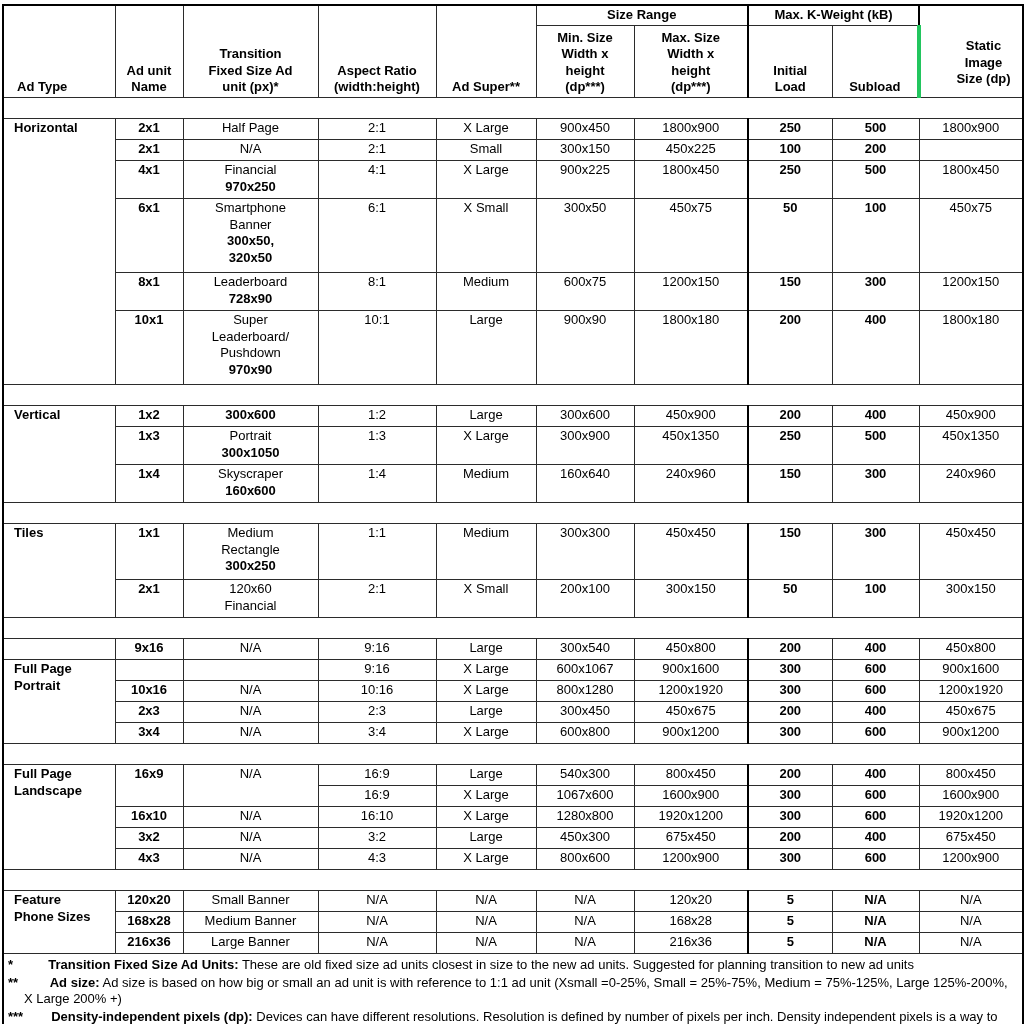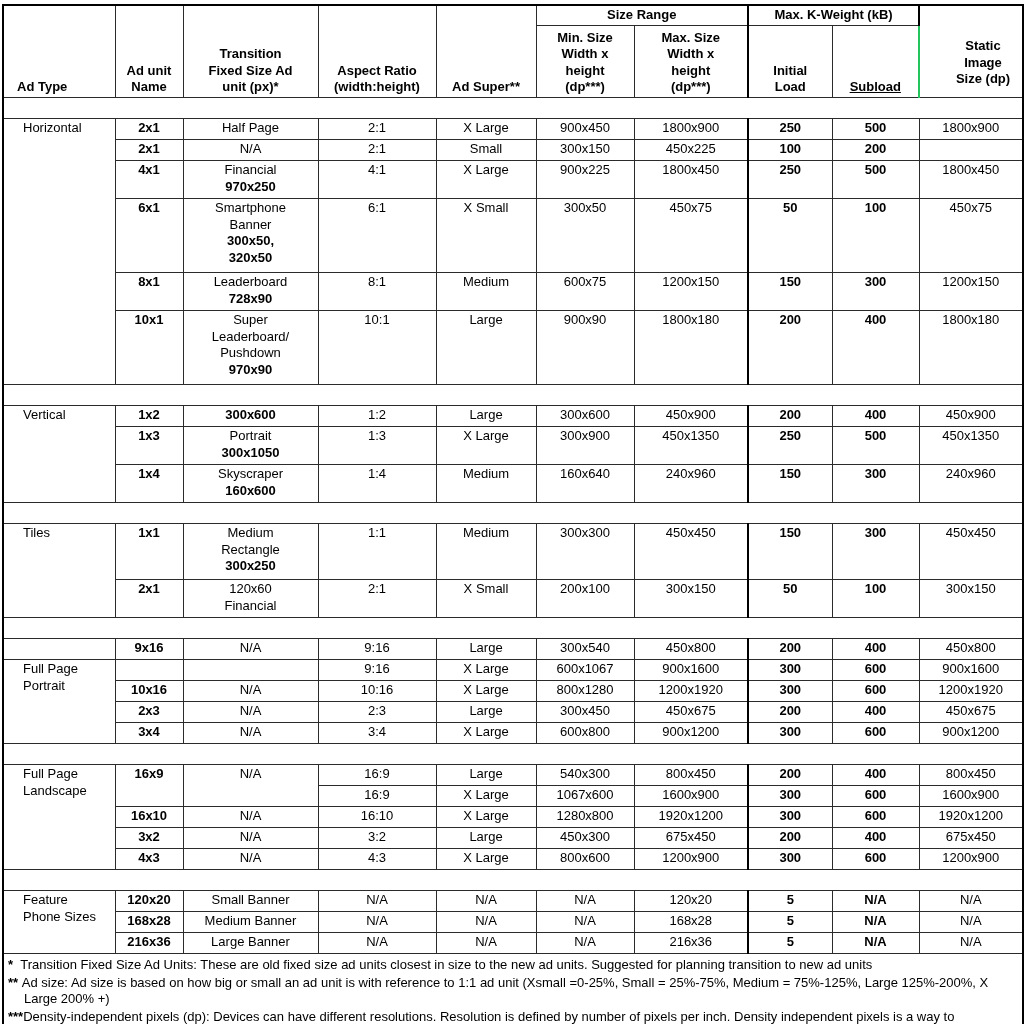--- a/index.html
+++ b/index.html
@@ -19,35 +19,35 @@
   }
   th {
     font-weight:bold; white-space:pre-line; vertical-align:bottom;
     text-align:center; padding-bottom:2px;
   }
   th.hl { text-align:left; padding-left:13px; }
   th.grp { height:20px; vertical-align:middle; }
   th.sub { height:72px; }
   th.kw  { border-left:2px solid #000; border-right:2px solid #000; }
   th.kwl { border-left:2px solid #000; }
-  th.kwr { border-right:2px solid #22c55e;text-decoration:underline; }
+  th.kwr { border-right:4px solid #22c55e; }
   th.static-h { padding-bottom:10px;padding-left:27px; }
   tbody tr { height:21px; }
-  td.c0 { font-weight:normal; white-space:pre-line; text-align:left; padding-left:19px; }
+  td.c0 { font-weight:bold; white-space:pre-line; text-align:left; padding-left:10px; }
   td.c1 { font-weight:bold; text-align:center; }
   td.c2 { text-align:center; }
   td.c3, td.c4, td.c5, td.c6, td.c9 { text-align:center; }
   td.c7, td.c8 { text-align:center; font-weight:bold; }
   td.c7 { border-left:2px solid #000; }
   tr.gap-row td { height:12px; padding:0; }
   .b { font-weight:bold; }
   td.footnotes { text-align:left; padding:3px 6px 6px 4px; }
   p.fn { margin:0 0 1px 0; padding-left:16px; text-indent:-16px; }
   .fn-prefix { white-space:pre; font-weight:bold; }
-  .fn-label { font-weight:normal; }
+  .fn-label { font-weight:bold;margin-left:28px; }
 </style>
 </head>
 <body>
 
 <div class="page">
   <table class="ad-table">
     <colgroup>
       <col style="width:112px">
         <col style="width:68px">
         <col style="width:135px">

